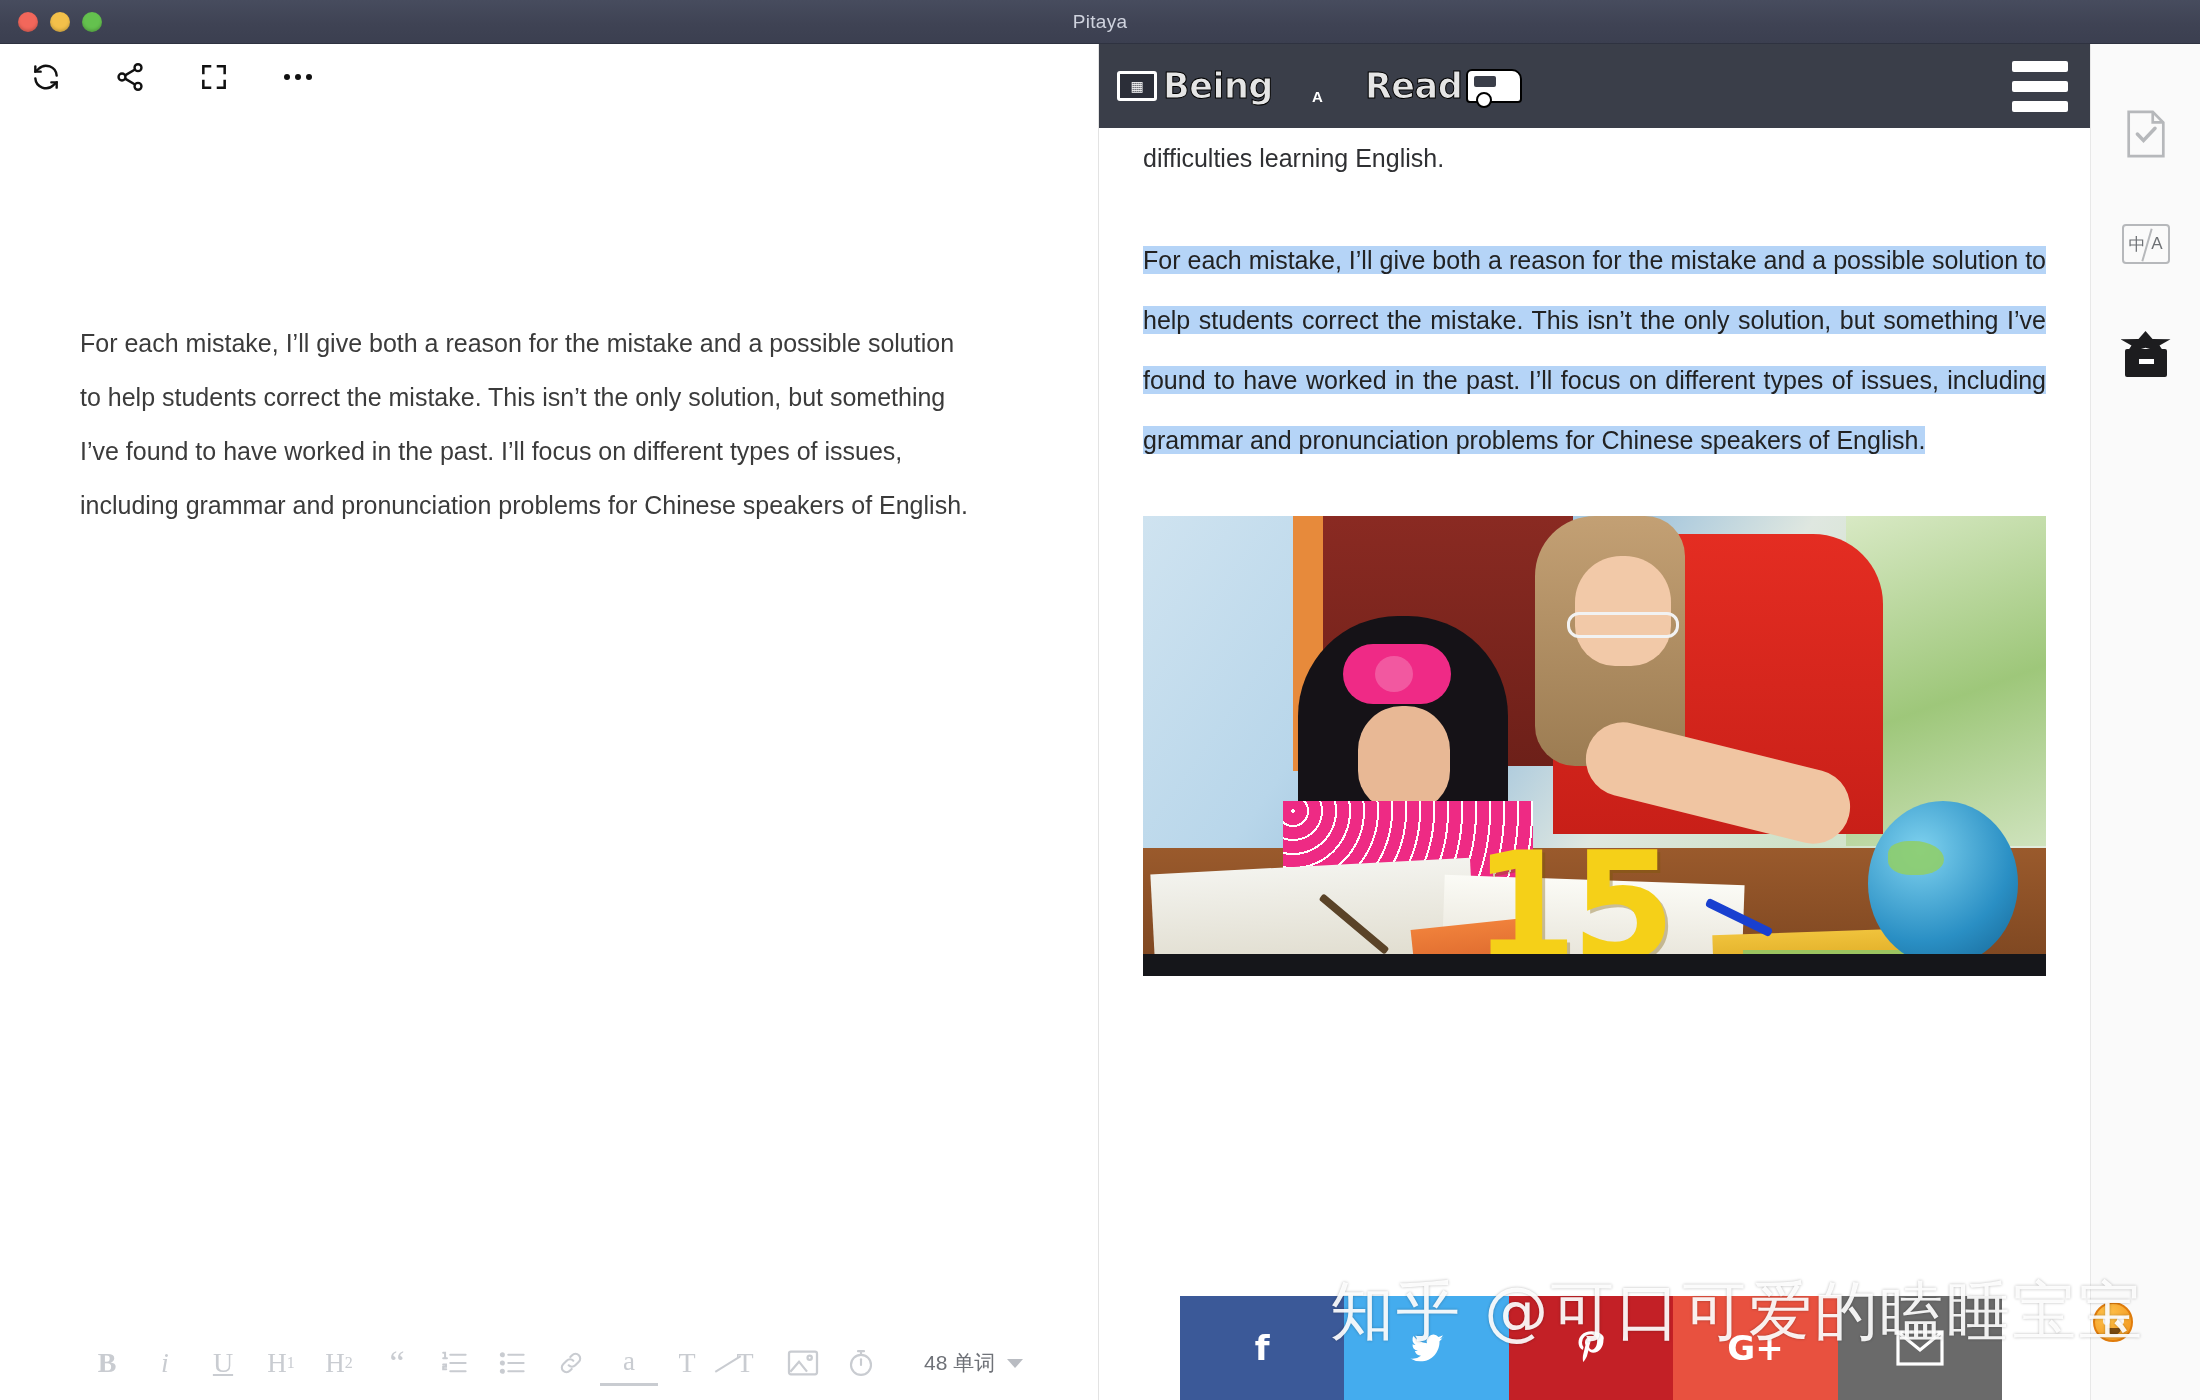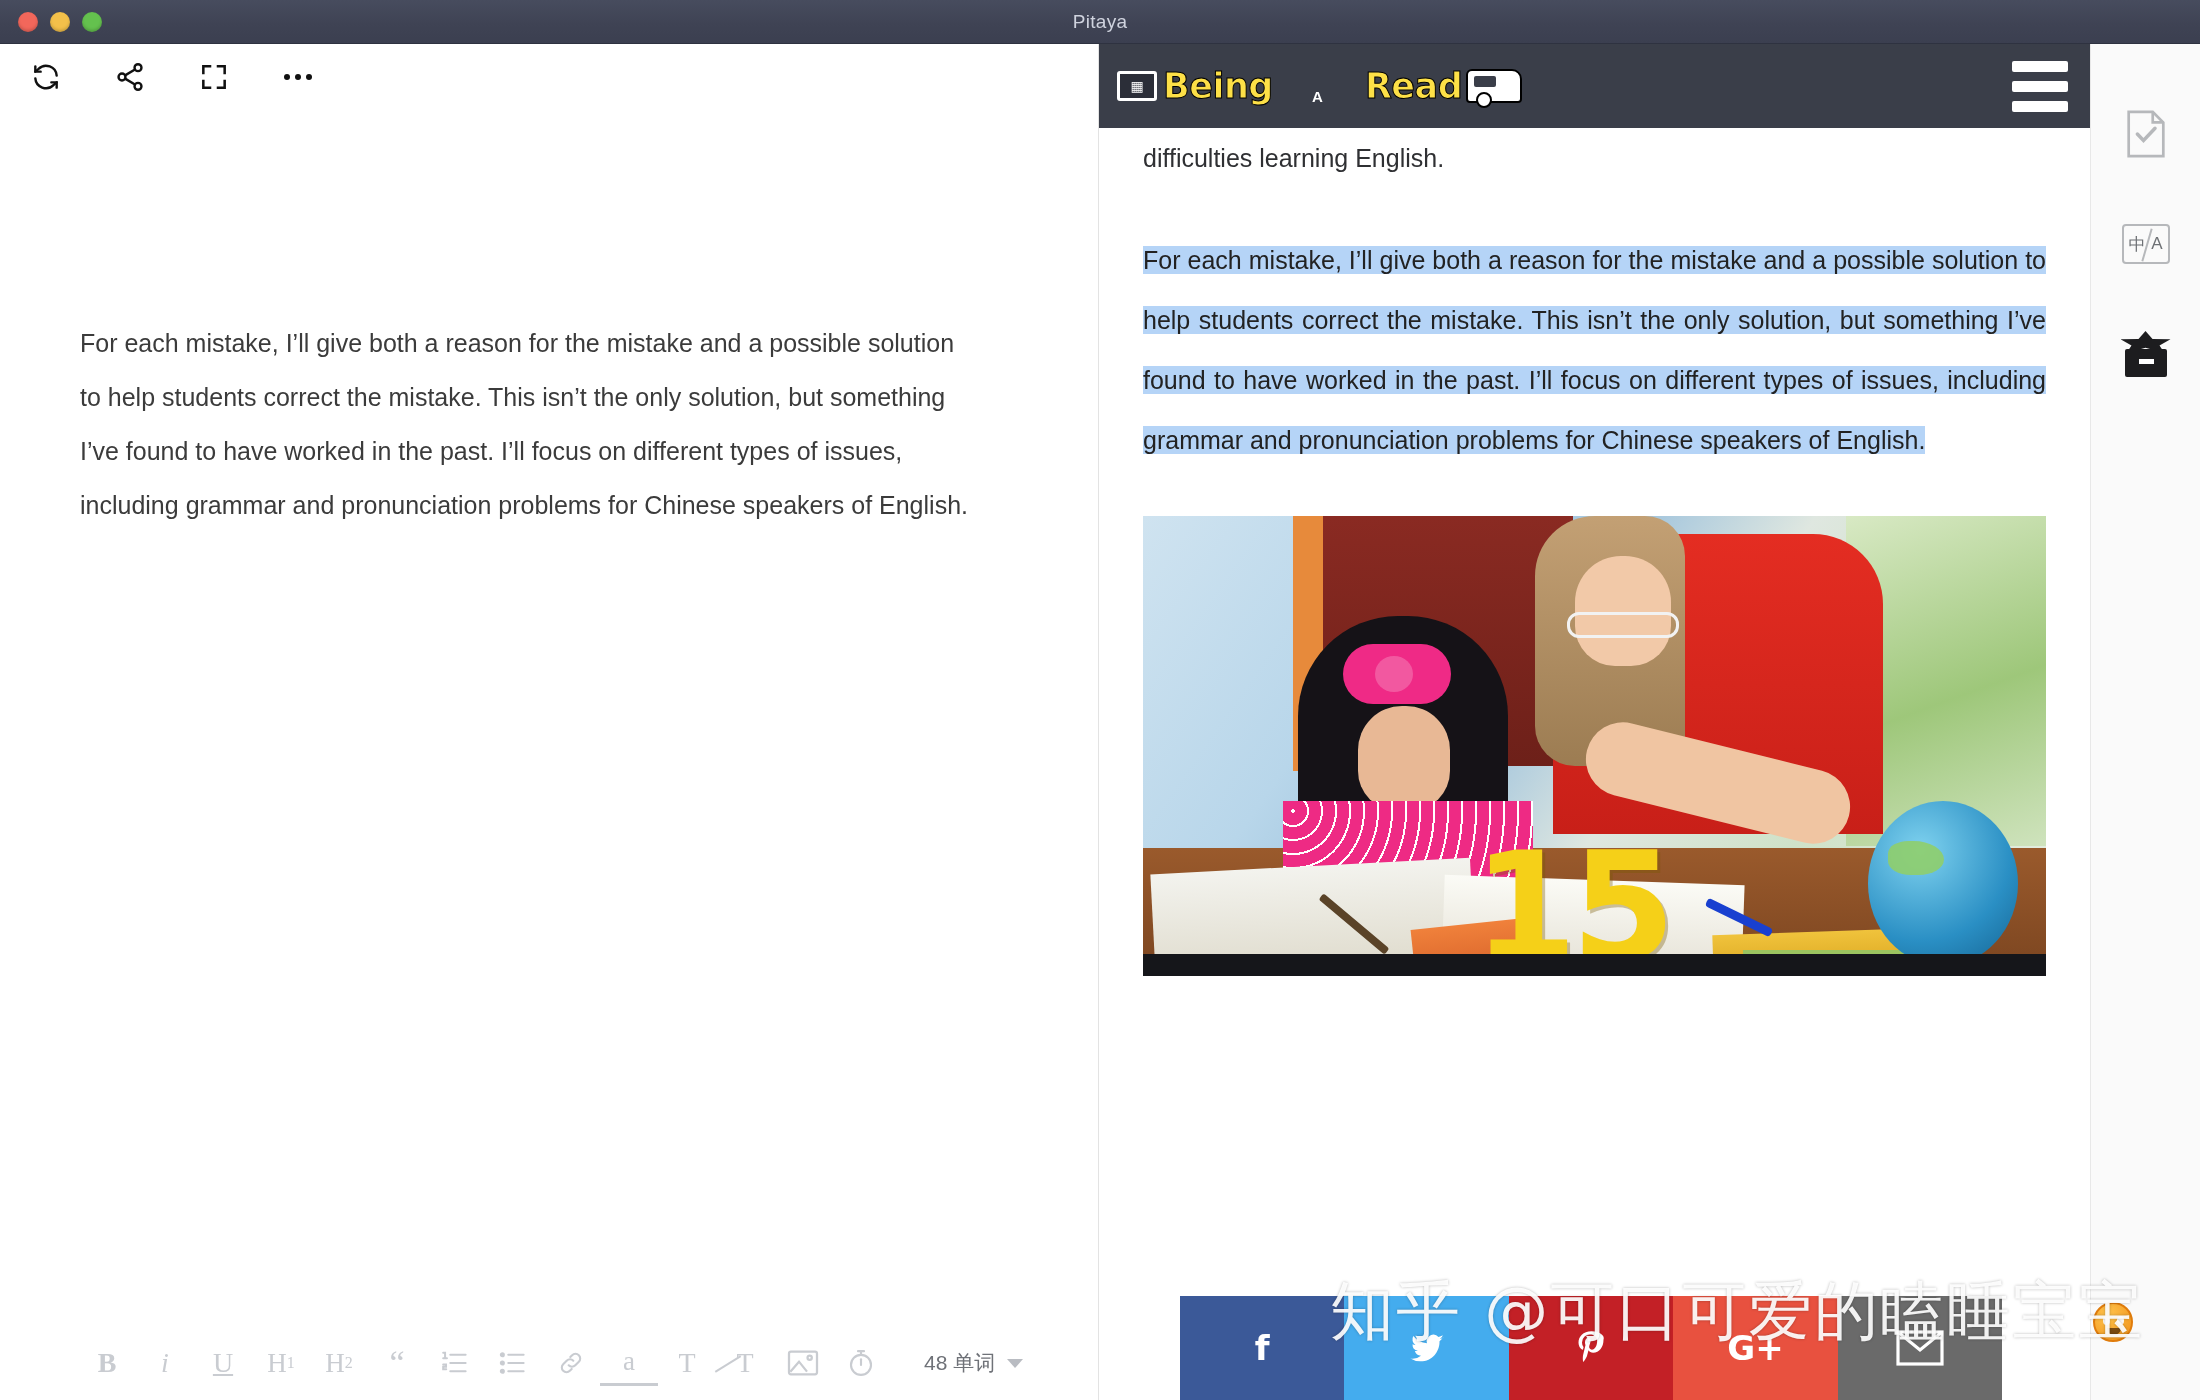--- a/index.html
+++ b/index.html
@@ -133,21 +133,21 @@
 
   
   .site-banner {
     position: absolute; left: 0; top: 0; width: 991px; height: 84px;
     background: #3a3e49; z-index: 5;
     display: flex; align-items: center; justify-content: space-between;
     padding: 0 22px 0 18px;
   }
   .logo-wrap { display: flex; align-items: center; gap: 2px; }
   .logo-text {
-    font-size: 35px; font-weight: 800; color: #fde047;
+    font-size: 35px; font-weight: 800; color: #e5e5e5;
     -webkit-text-stroke: 1px #000;
     letter-spacing: -.5px; font-family: "DejaVu Sans", sans-serif;
   }
   .logo-badge {
     width: 40px; height: 30px; border: 3px solid #fff; border-radius: 3px;
     display:flex; align-items:center; justify-content:center;
     font-size: 14px; color:#fff; background:#2b2e38; margin-right:4px;
   }
   .logo-people { position: relative; width: 84px; height: 62px; margin: 0 2px; }
   .lp-fig { position: absolute; bottom: 0; }

